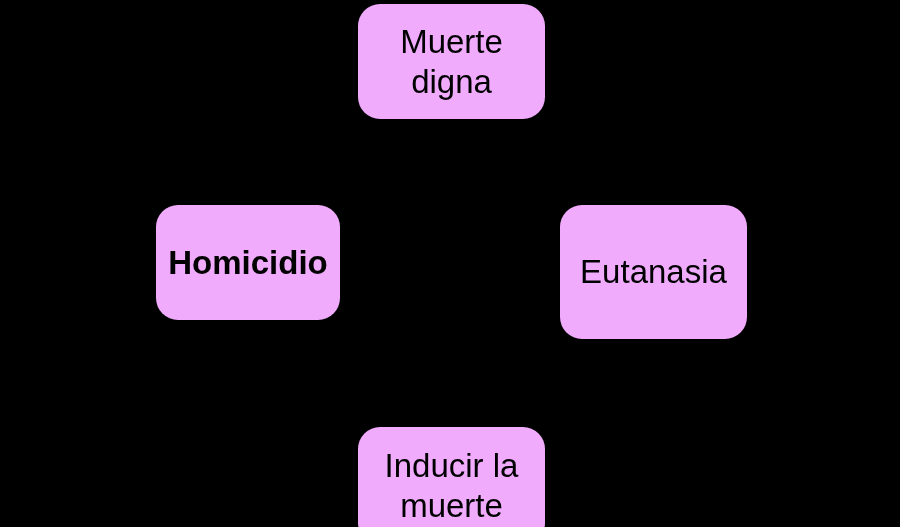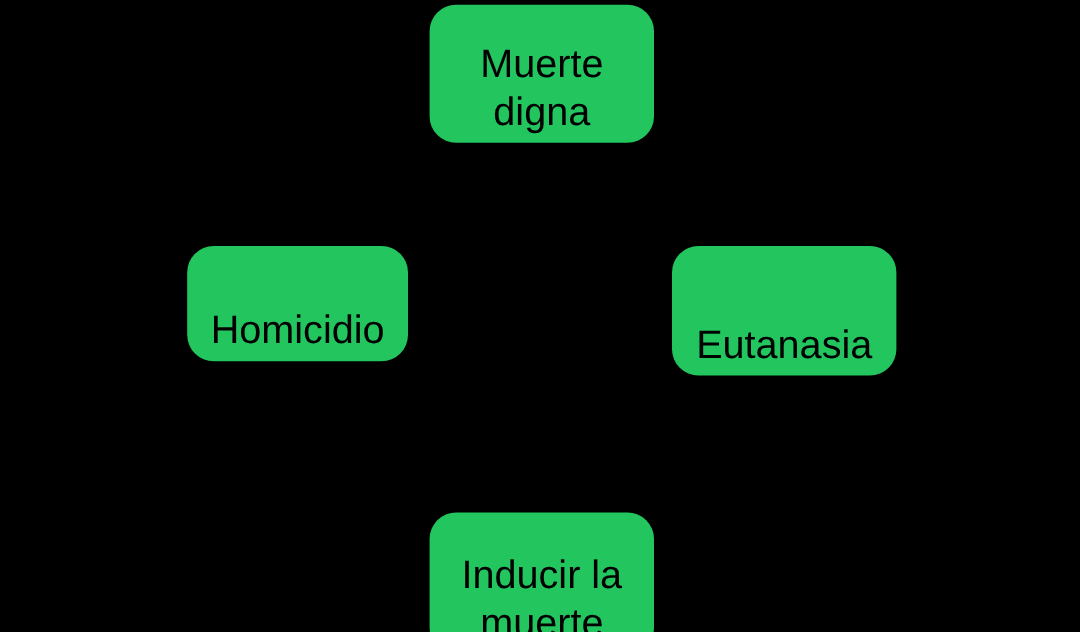--- a/index.html
+++ b/index.html
@@ -12,38 +12,38 @@
     width: 900px;
     height: 527px;
     background: #000000;
     overflow: hidden;
     font-family: "Liberation Sans", sans-serif;
   }
   .node {
     position: absolute;
     width: 187px;
     height: 115px;
-    background: #22c55e;
+    background: #f0abfc;
     border-radius: 22px;
     display: flex;
-    align-items: flex-end;
+    align-items: center;
     justify-content: center;
     box-sizing: border-box;
     padding: 6px 14px;
   }
   .node-label {
     color: #000000;
     font-size: 33px;
     line-height: 40px;
     text-align: center;
     white-space: normal;
   }
   .node-top    { left: 358px; top: 4px; }
-  .node-left   { left: 156px; top: 205px; width: 184px; height: 96px; }
-  .node-right  { left: 560px; top: 205px; height: 108px; }
+  .node-left   { left: 156px; top: 205px; width: 184px; height: 115px; font-weight: bold; }
+  .node-right  { left: 560px; top: 205px; height: 134px; }
   .node-bottom { left: 358px; top: 427px; height: 118px; }
 </style>
 </head>
 <body>
 
 <div class="canvas">
 
   <div class="node node-top">
     <span class="node-label">Muerte digna</span>
   </div>

